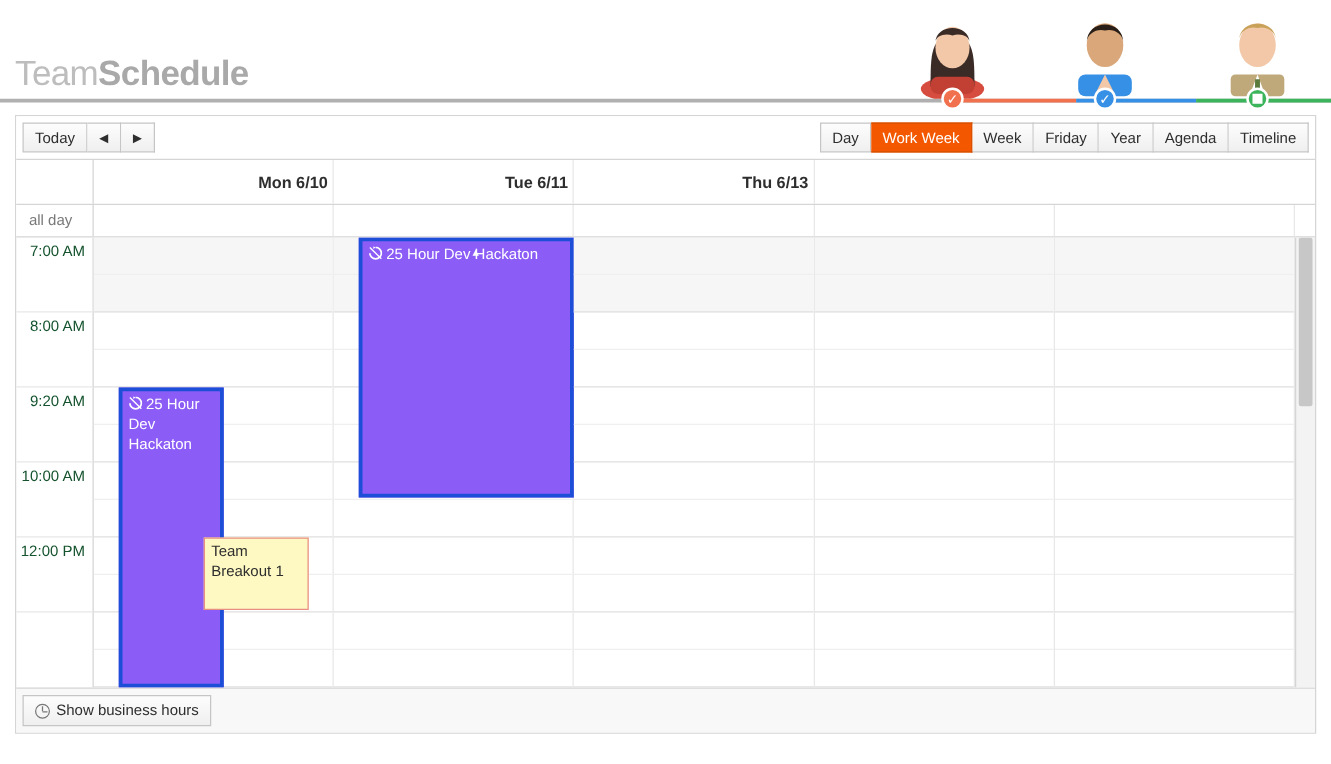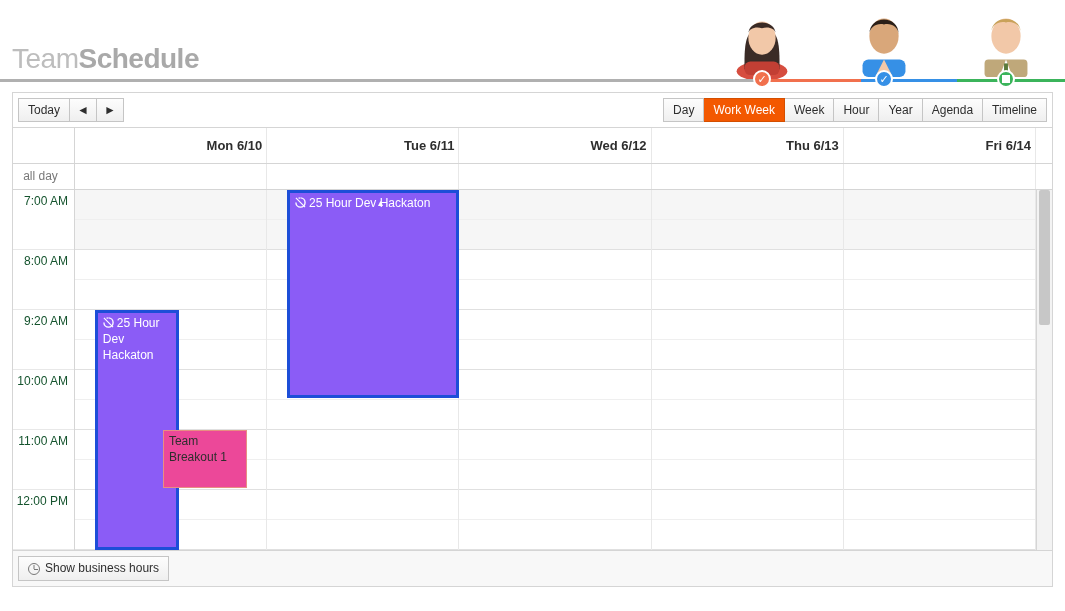--- a/index.html
+++ b/index.html
@@ -193,21 +193,21 @@
     overflow:hidden;
     line-height:1.3;
   }
   .event .rec-icon {
     display:inline-block;
     width:11px;height:11px;
     margin-right:3px;
     vertical-align:-1px;
   }
   .event.blue { background:#8b5cf6; color:#fff; border:3px solid #1d4ed8;margin-left:16px; }
-  .event.pink { background:#ec4899; color:#2e2e2e; border:1px solid #e78f82; }
+  .event.pink { background:#fef9c3; color:#2e2e2e; border:1px solid #e78f82; }
 
   .arrow { font-size:10px; position:absolute; top:3px; right:44%; color:#fff;}
   
   .scrollbar {
     background:#f3f3f3;
     border-left:1px solid #d5d5d5;
     position:relative;
   }
   .scrollbar .thumb {
     position:absolute;
@@ -289,54 +289,51 @@
       <div class="btn-group">
         <button class="btn">Today</button>
         <button class="btn icon-btn arrow-icon">◄</button>
         <button class="btn icon-btn arrow-icon">►</button>
       </div>
     </div>
     <div class="btn-group" id="view-switcher">
         <button class="btn">Day</button>
         <button class="btn active" style="background: rgb(243, 88, 0); color: rgb(255, 255, 255); border-color: rgb(212, 79, 0);">Work Week</button>
         <button class="btn">Week</button>
-        <button class="btn">Hour</button>
+        <button class="btn">Friday</button>
         <button class="btn">Year</button>
         <button class="btn">Agenda</button>
         <button class="btn">Timeline</button>
       </div>
   </div>
 
   <div class="day-headers" id="day-headers">
     <div class="dh"></div>
   <div class="dh">Mon 6/10</div>
       <div class="dh">Tue 6/11</div>
-      <div class="dh">Wed 6/12</div>
       <div class="dh">Thu 6/13</div>
-      <div class="dh">Fri 6/14</div>
       <div class="dh spacer"></div>
     </div>
 
   <div class="allday-row">
     <div class="lbl">all day</div>
     <div class="cell"></div>
     <div class="cell"></div>
     <div class="cell"></div>
     <div class="cell"></div>
     <div class="cell"></div>
     <div class="spacer"></div>
   </div>
 
   <div class="body-scroll">
     <div class="time-col" id="time-col">
         <div class="time-slot">7:00 AM</div>
         <div class="time-slot">8:00 AM</div>
         <div class="time-slot">9:20 AM</div>
         <div class="time-slot">10:00 AM</div>
-        <div class="time-slot">11:00 AM</div>
         <div class="time-slot">12:00 PM</div>
       </div>
     <div class="days-grid" id="days-grid">
         <div class="day-col">
           <div class="half nonwork"></div>
           <div class="half nonwork hourline"></div>
           <div class="half"></div>
           <div class="half hourline"></div>
           <div class="half"></div>
           <div class="half hourline"></div>

